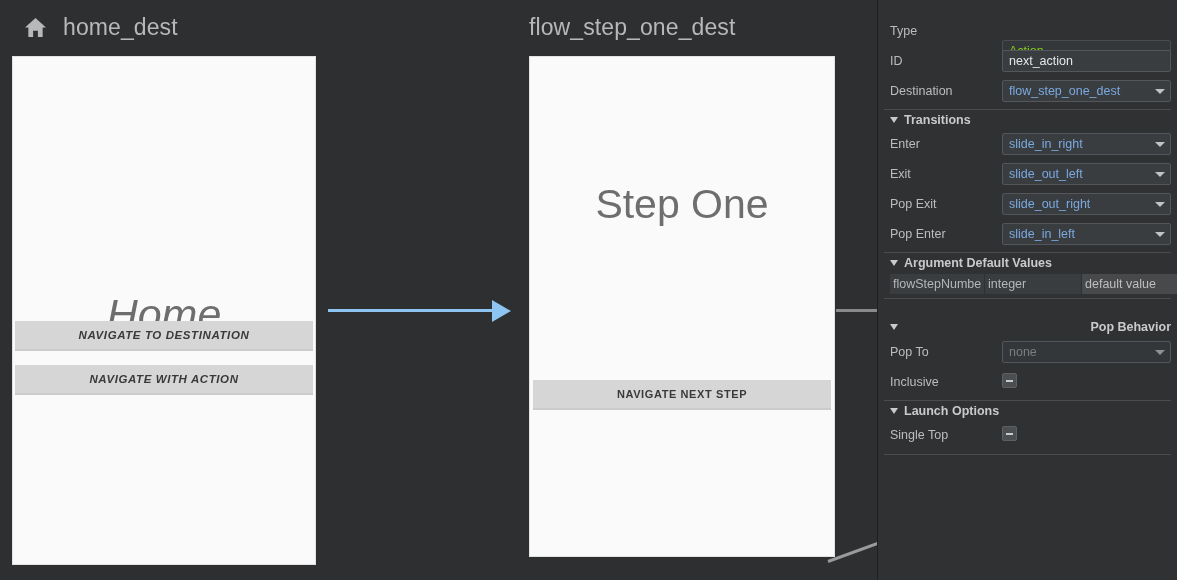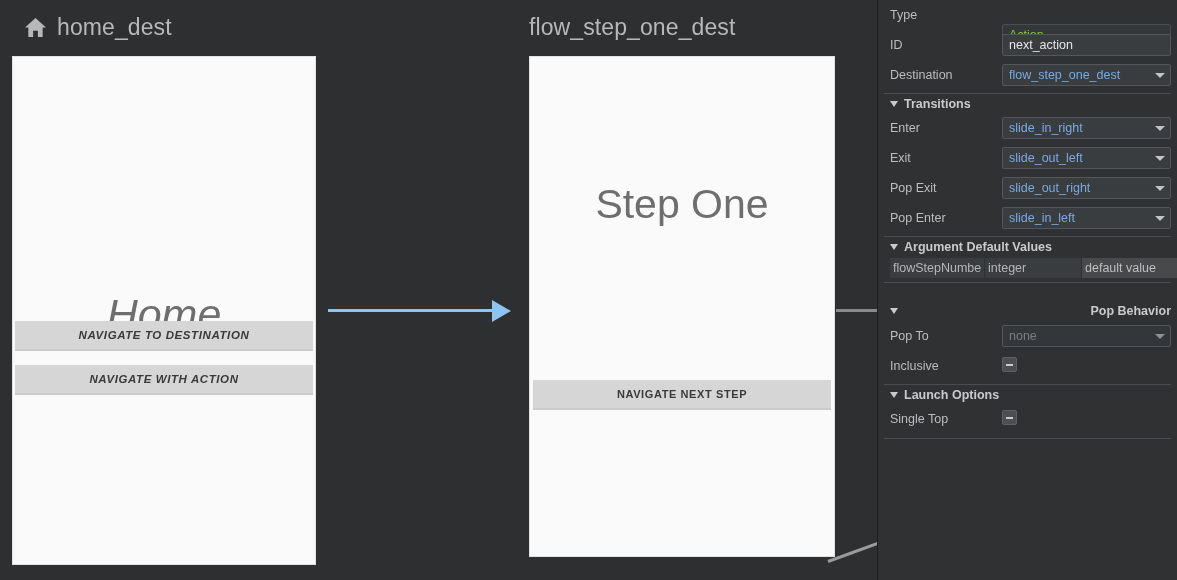--- a/index.html
+++ b/index.html
@@ -20,21 +20,21 @@
     background: #2e2f30;
     overflow: hidden;
   }
 
   .dest-title {
     position: absolute;
     color: #b6b8ba;
     font-size: 23px;
     font-weight: 400;
     white-space: nowrap;
-    display: flex; align-items: center; gap: 10px;
+    display: flex; align-items: center; gap: 16px;
     letter-spacing: .1px;
   }
   .home-icon { display: block; width: 23px; height: 21px; }
 
   .dest-frame {
     position: absolute;
     background: #f8f8f8;
     border: 1px solid #e2e2e2;
     overflow: hidden;
   }
@@ -90,21 +90,21 @@
 
   
   #inspector {
     position: absolute;
     left: 877px; top: 0;
     width: 300px; height: 580px;
     background: #2f3133;
     border-left: 1px solid #1f2021;
     font-size: 12.5px;
     color: #bcbdbe;
-    padding: 0 6px;
+    padding: 16px 6px;
     overflow: hidden;
   }
   .row {
     display: flex;
     align-items: center;
     height: 30px;
   }
   .row .lbl {
     width: 118px;
     flex: none;

